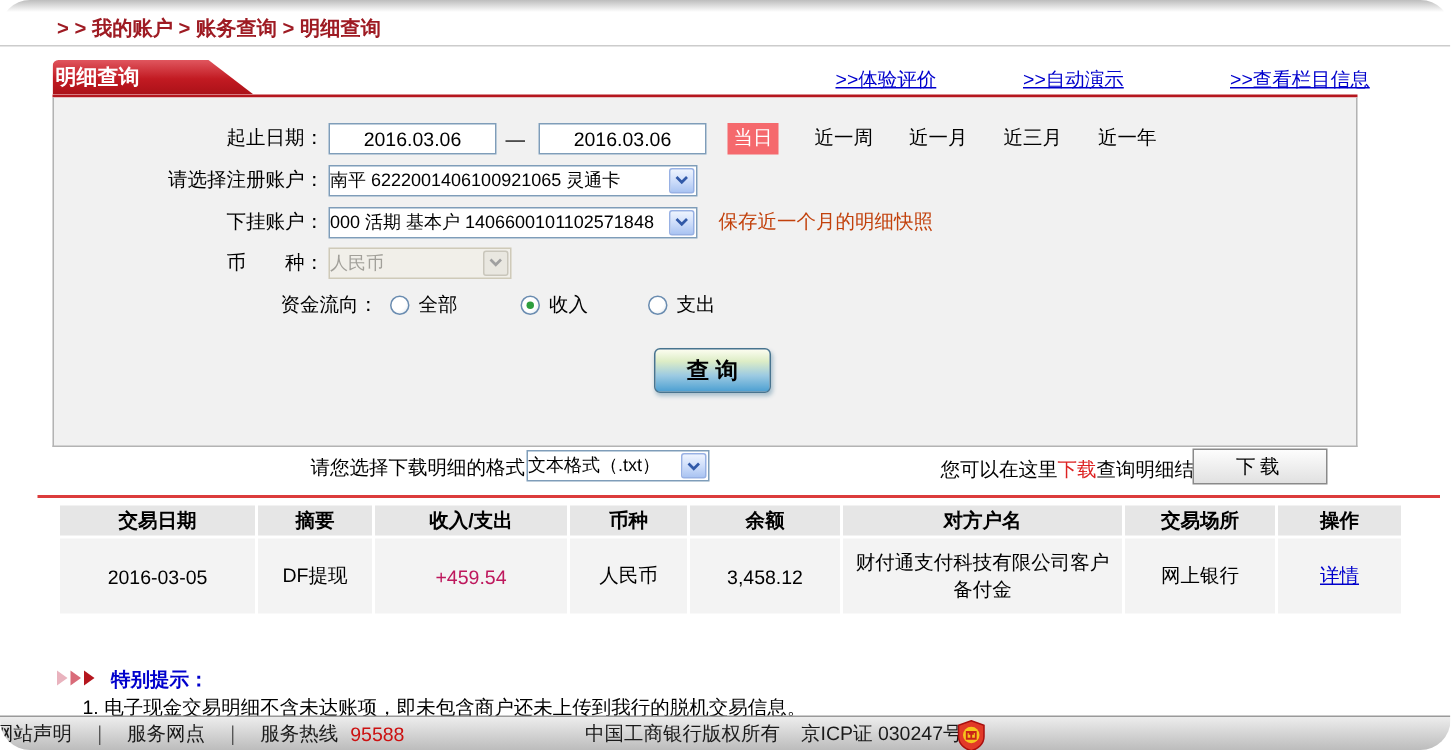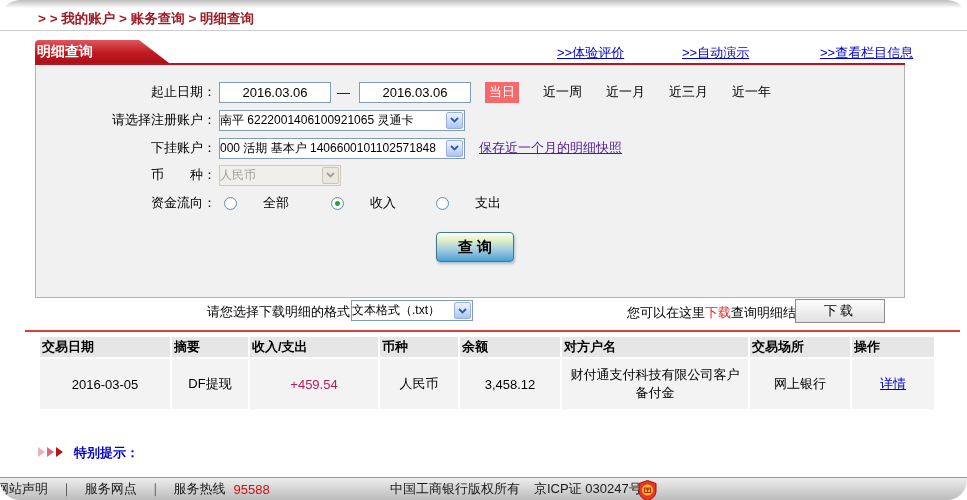--- a/index.html
+++ b/index.html
@@ -40,23 +40,23 @@
     align-items:center; margin-left:3px; cursor:pointer; }
   .xsel .txt { flex:1; padding:0 0; font-size:12px; overflow:hidden; }
   .xsel .arr { width:17px; height:17px; margin:1px; border:1px solid #98b1e4; border-radius:2px;
     background:linear-gradient(180deg,#eef4fe 0%,#cfdefa 50%,#aac4f2 100%);
     display:flex; align-items:center; justify-content:center; }
   .xsel.disabled { border-color:#cfcab9; background:#f1efe9; cursor:default; }
   .xsel.disabled .txt { color:#a2a09a; }
   .xsel.disabled .arr { border-color:#c9c6bb; background:#e9e7e0; }
   .w246 { width:246px; } .w122 { width:122px; }
 
-  .snap-link { margin-left:14px; color:#4c1d95; text-decoration:underline; cursor:pointer; font-size:13px; }
-
-  .radio-group { display:flex; align-items:center; margin-left:8px; cursor:pointer;gap:20px; }
+  .snap-link { margin-left:14px; color:#c2410c; cursor:pointer; font-size:13px; }
+
+  .radio-group { display:flex; align-items:center; margin-left:8px; cursor:pointer; }
   .radio { width:13px; height:13px; border-radius:50%; border:1px solid #6a8cb0;
     background:radial-gradient(circle at 35% 30%,#ffffff 55%,#dbe4ec); position:relative; }
   .radio.checked::after { content:""; position:absolute; left:3px; top:3px; width:5px; height:5px;
     border-radius:50%; background:#2e9e3e; }
   .radio-label { margin-left:6px; font-size:13px; }
   .rg2 { margin-left:42px; } .rg3 { margin-left:40px; }
 
   .query-btn { position:absolute; left:400px; top:167px; width:78px; height:30px;
     border:1px solid #48748f; border-radius:4px;
     background:linear-gradient(180deg,#fcfdf0 0%,#ddedc6 28%,#9ccae2 62%,#4da0d2 100%);
@@ -69,21 +69,21 @@
   .dl-hint { position:absolute; left:627px; top:304px; font-size:13px; }
   .dl-hint .red { color:#d22; }
   .dl-btn { position:absolute; left:795px; top:299px; width:90px; height:24px;
     border:1px solid #8a8a8a; background:linear-gradient(180deg,#fdfdfd,#e1e1e1);
     font-size:13px; font-family:inherit; letter-spacing:3px; cursor:pointer; }
 
   .redline { position:absolute; left:25px; top:330px; width:935px; height:2px; background:#dc3c3c; }
 
   .result-table { position:absolute; left:38px; top:335px; border-collapse:separate; border-spacing:2px; }
   .result-table th { background:#e6e6e6; font-weight:bold; font-size:13px; height:20px;
-    padding:1px 2px; text-align:left; white-space:nowrap; }
+    padding:1px 2px; text-align:center; white-space:nowrap; }
   .result-table td { background:#f3f3f3; font-size:13px; text-align:center; padding:7px 3px; }
   .c0{width:130px} .c1{width:76px} .c2{width:128px} .c3{width:78px}
   .c4{width:100px} .c5{width:186px} .c6{width:100px} .c7{width:82px}
   .amount { color:#be185d; }
   .detail-link { color:#0000cc; text-decoration:underline; cursor:pointer; }
 
   .notice-arrows { position:absolute; left:38px; top:447px; display:flex; align-items:center; }
   .tri { width:0; height:0; border-top:5px solid transparent; border-bottom:5px solid transparent;
     margin-right:2px; }
   .tri.t1 { border-left:7px solid #e9b3be; }
@@ -162,21 +162,21 @@
       <div class="xsel w122 disabled">
         <span class="txt">人民币</span>
         <span class="arr">
           <svg width="9" height="6" viewBox="0 0 9 6">
               <path d="M1 1l3.5 3.5L8 1" stroke="#a0a0a0" stroke-width="1.8" fill="none"></path>
             </svg>
         </span>
       </div>
     </div>
 
-    <div class="frow" style="top:127px;">
+    <div class="frow" style="top:127px;margin-left:36px;">
       <span class="flabel">资金流向：</span>
       <span class="radio-group">
         <span class="radio"></span>
         <span class="radio-label">全部</span>
       </span>
       <span class="radio-group rg2">
         <span class="radio checked"></span>
         <span class="radio-label">收入</span>
       </span>
       <span class="radio-group rg3">
@@ -230,20 +230,21 @@
     </tr>
   </tbody>
     </table>
 
   <div class="notice-arrows">
     <span class="tri t1"></span>
       <span class="tri t2"></span>
       <span class="tri t3"></span>
   </div>
   <div class="notice-title">特别提示：</div>
+  <div class="notice-line">1. 电子现金交易明细不含未达账项，即未包含商户还未上传到我行的脱机交易信息。</div>
 
   <div class="footer">
     <div class="fleft">
       <span class="flink">网站声明</span>
       <span class="sep">｜</span>
       <span class="flink">服务网点</span>
       <span class="sep">｜</span>
       <span>服务热线</span>
       <span class="hotline-num">95588</span>
     </div>

